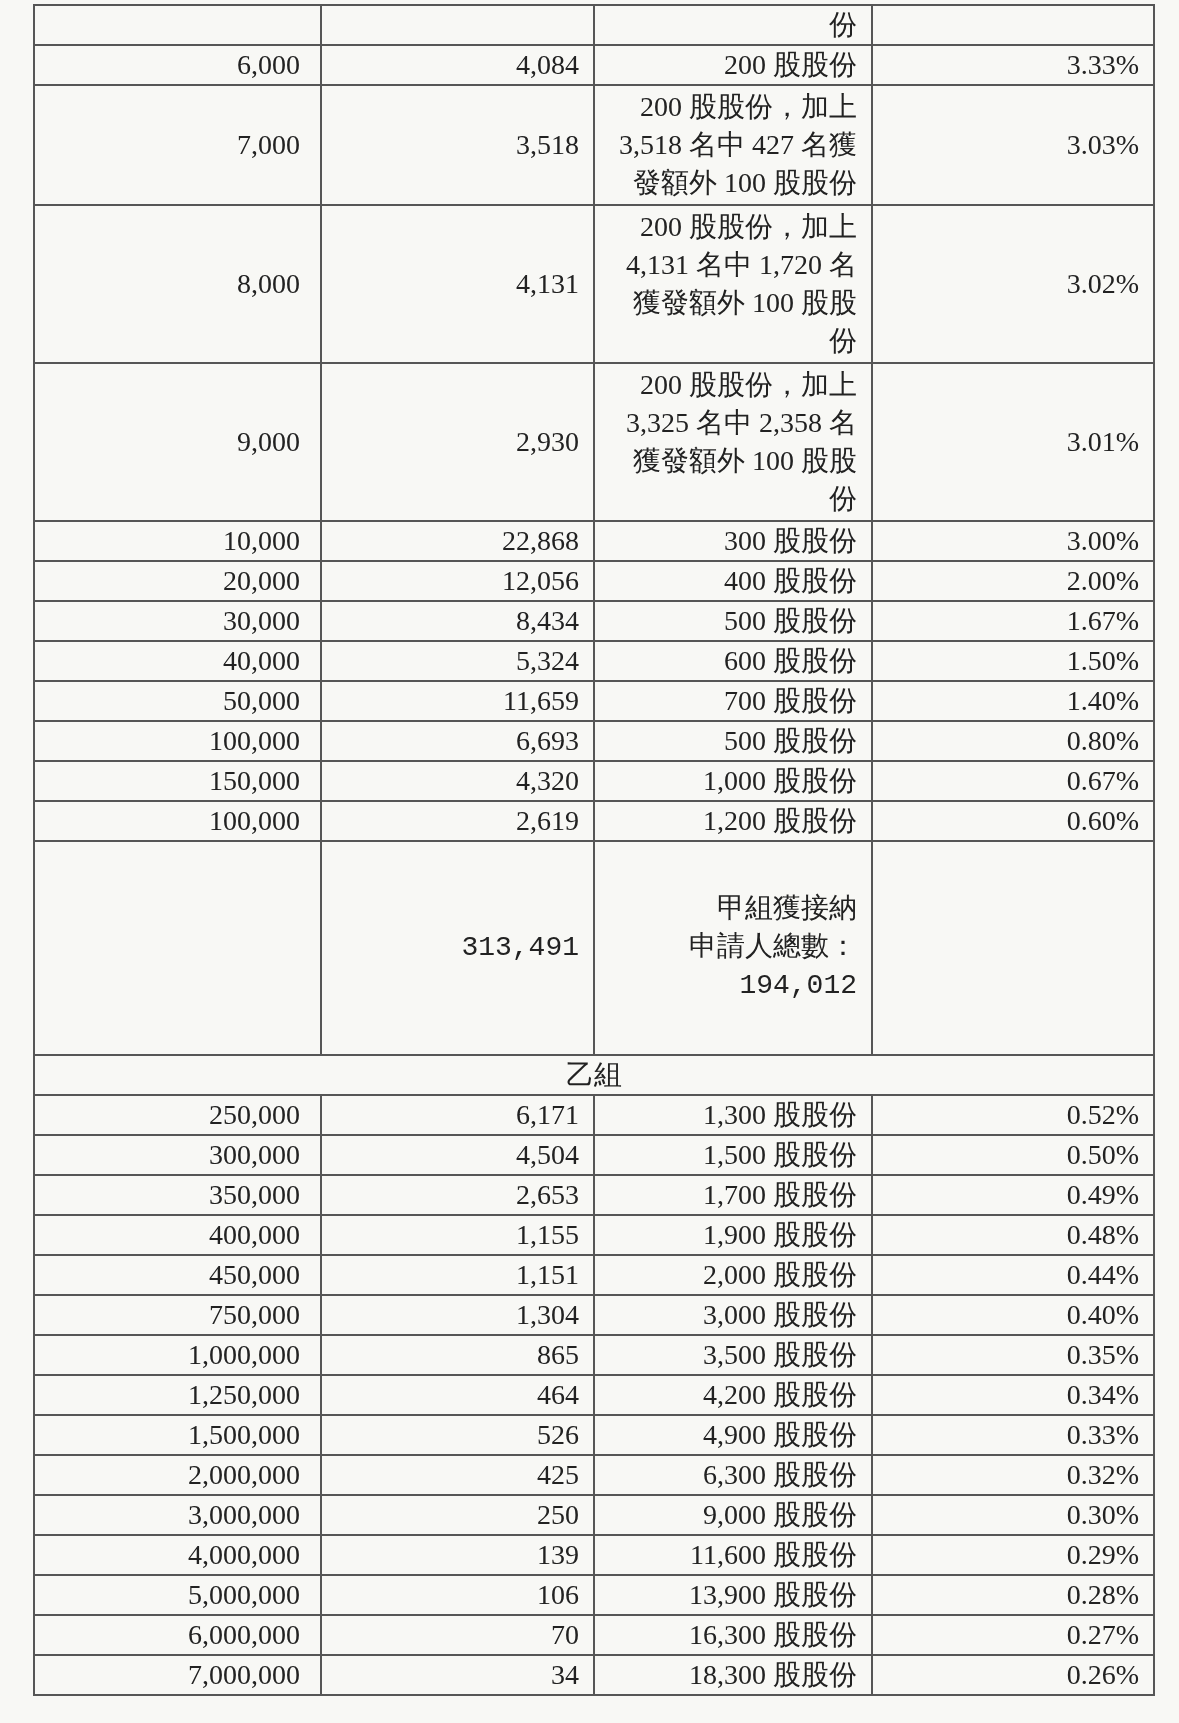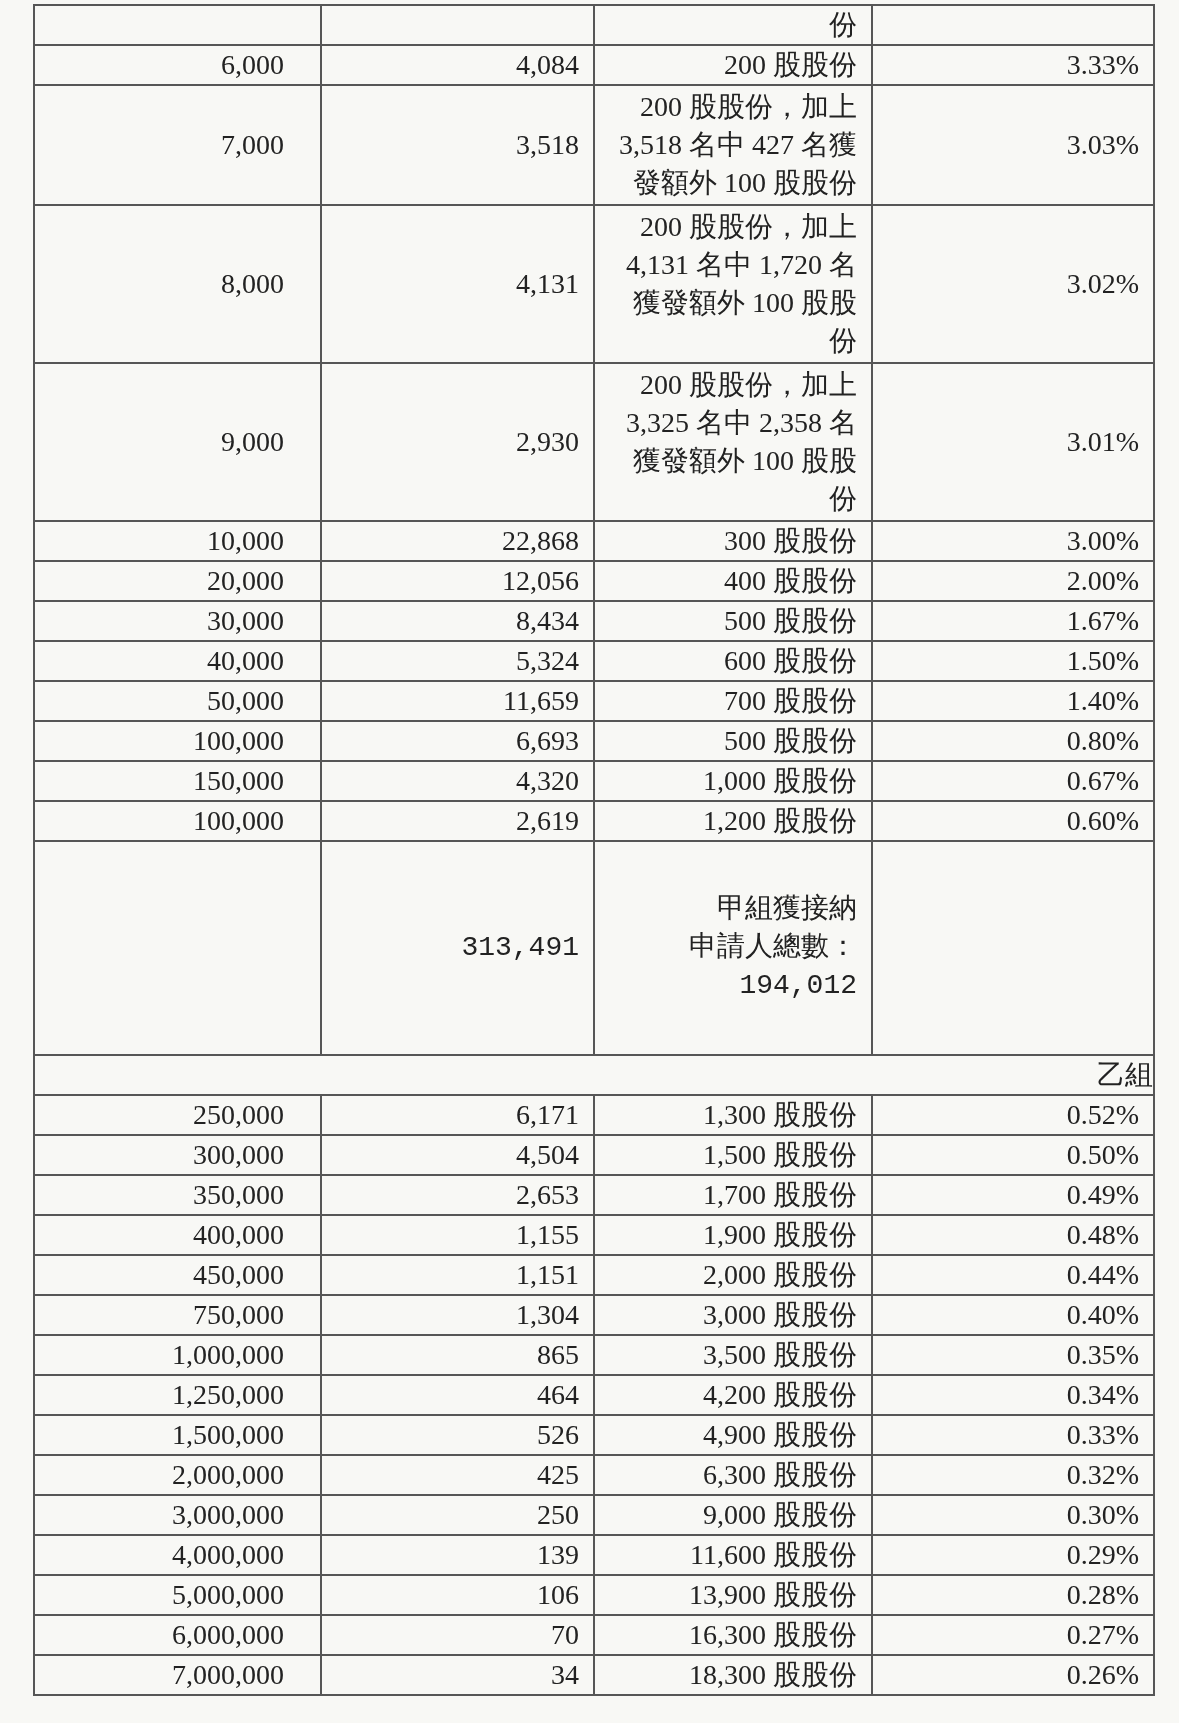--- a/index.html
+++ b/index.html
@@ -31,27 +31,27 @@
     font-size:28px;
     line-height:38px;
     color:var(--text);
     height:37px;
     padding:0 14px 0 6px;
     text-align:right;
     vertical-align:middle;
     white-space:pre-line;
     overflow:hidden;
   }
-  td.col1{padding-right:36px;}
+  td.col1{padding-right:20px;}
   tr.row-continuation td{height:36px;}
   tr.row-data-multi td{height:auto;padding-top:2px;padding-bottom:2px;}
   tr.row-summary td{height:212px;font-family:Liberation Mono, monospace;}
   tr.row-group-header td{
     height:36px;
-    text-align:right;
+    text-align:center;
     padding:0;
   }
 </style>
 </head>
 <body>
 
 <div class="table-wrap">
   <table>
     <colgroup>
       <col style="width:287px">

